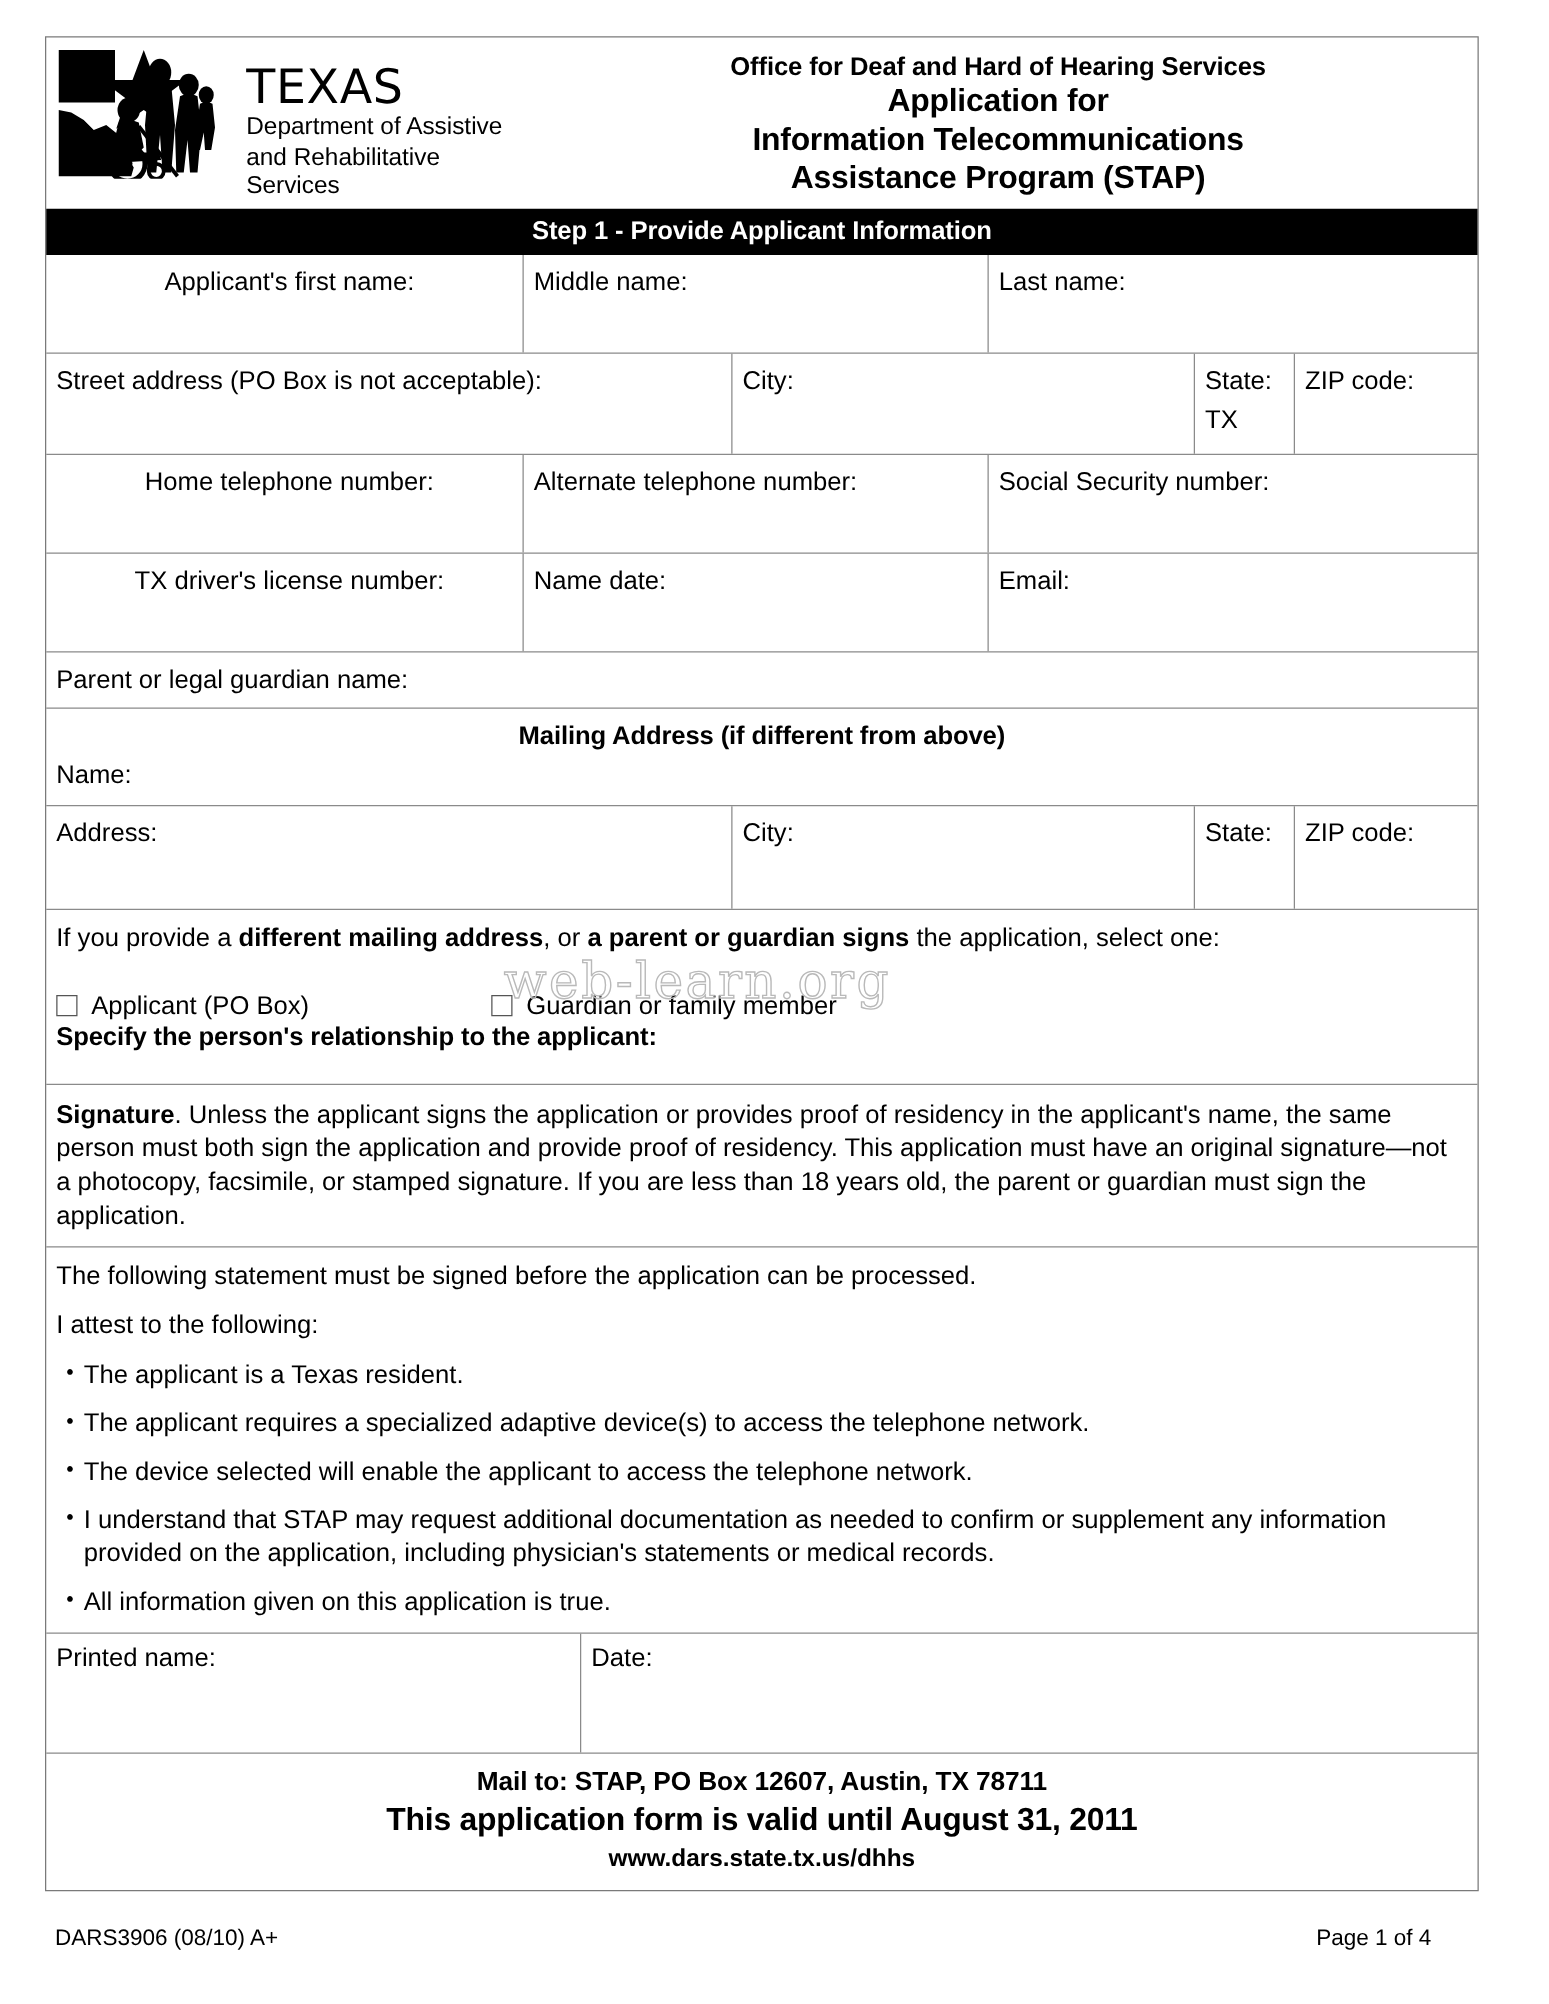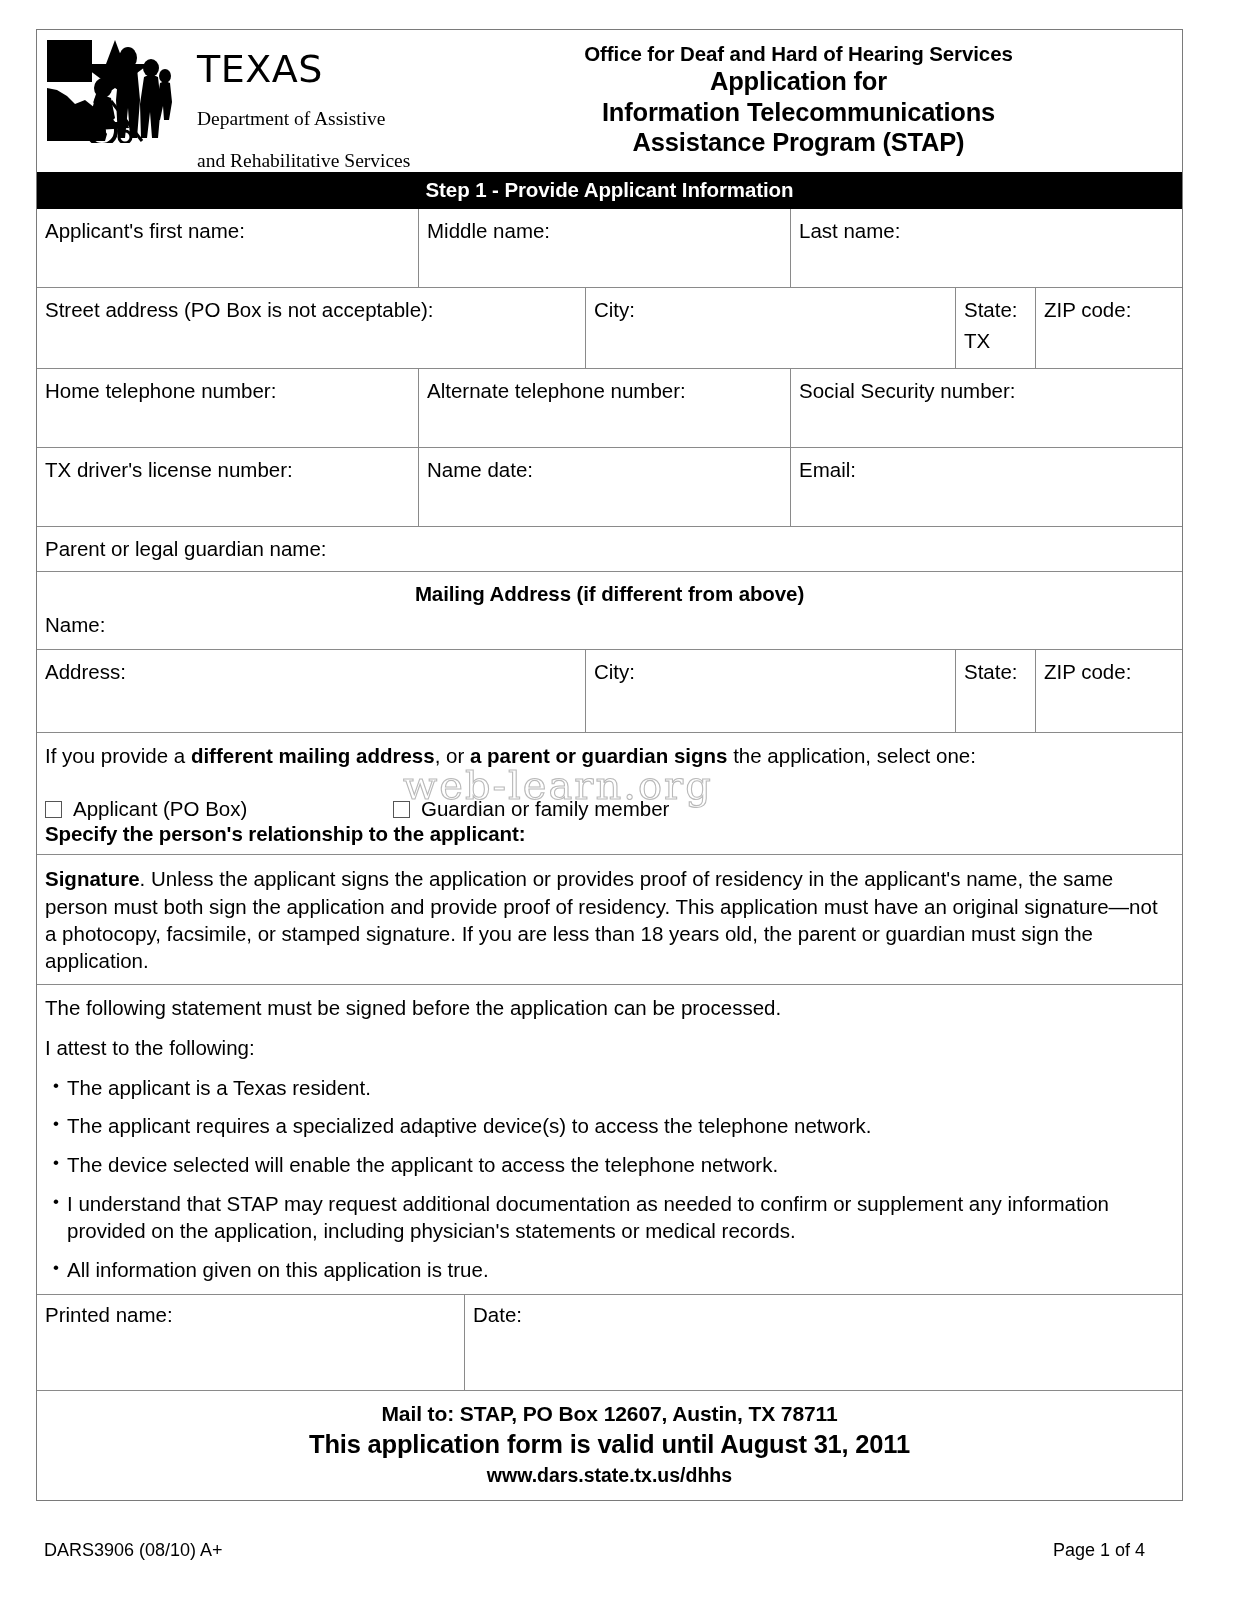--- a/index.html
+++ b/index.html
@@ -62,22 +62,22 @@
   .logo-mark { width: 148px; height: 105px; flex: 0 0 auto; }
   .logo-text {
     margin-left: 4px; padding-top: 12px;
     line-height: 1.0;
   }
   .logo-texas {
     font-family: "DejaVu Sans", sans-serif;
     font-size: 38px; letter-spacing: 0.5px; line-height: 1;
   }
   .logo-sub {
-    font-family: Liberation Serif, serif;
-    font-size: 19.5px; line-height: 1.12; margin-top: 20px;
+    font-family: Liberation Sans, sans-serif;
+    font-size: 19.5px; line-height: 1.12; margin-top: 3px;
   }
 
   
   .step-banner {
     background: #000; color: #fff;
     text-align: center;
     font-size: 20.5px; font-weight: bold;
     padding: 6px 0 7px 0;
     letter-spacing: -0.1px;
   }
@@ -92,21 +92,21 @@
     border-right: 1.5px solid #8a8a8a;
     position: relative;
   }
   .cell:last-child { border-right: none; }
 
   .h78 { height: 78px; }
   .h80 { height: 80px; }
   .h82 { height: 82px; }
 
   
-  .c-first  { width: 382px; }
+  .c-first  { width: 382px; text-align: center; }
   .c-mid    { width: 372px; }
   .c-last   { flex: 1; }
 
   .c-street { width: 549px; }
   .c-city   { width: 370px; }
   .c-state  { width: 80px; }
   .c-zip    { flex: 1; }
 
   .c-full   { width: 100%; border-right: none; }
 
@@ -117,21 +117,21 @@
   .mail-hdr {
     text-align: center;
     font-size: 20.5px; font-weight: bold;
     padding-top: 9px;
     letter-spacing: -0.1px;
   }
   .mail-name { padding: 6px 0 12px 8px; font-size: 20.5px; }
 
   
   .selectone {
-    padding: 10px 8px 8px 8px;
+    padding: 10px 8px 25px 8px;
     border-bottom: 1.5px solid #8a8a8a;
     position: relative;
   }
   .selectone-line {
     font-size: 20.5px; line-height: 1.25;
   }
   .cb-row {
     display: flex; align-items: center;
     margin-top: 29px;
     font-size: 20.5px;

